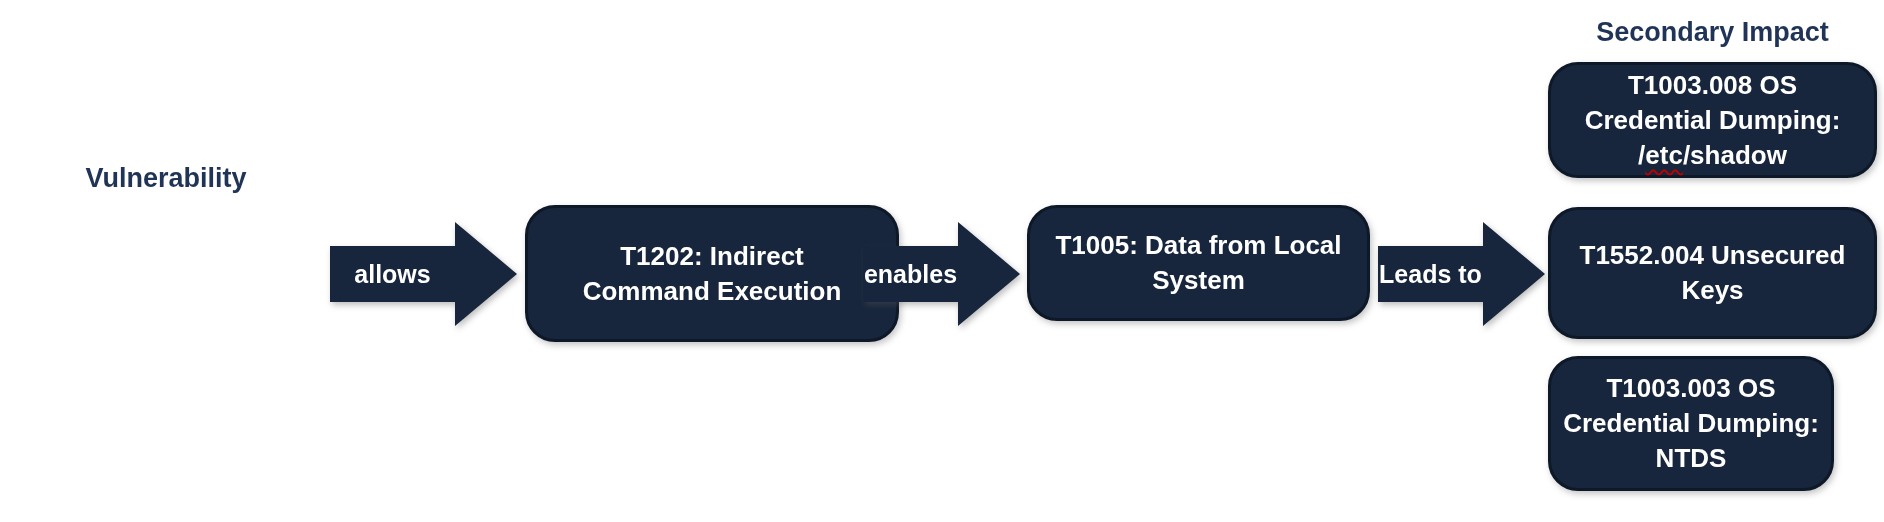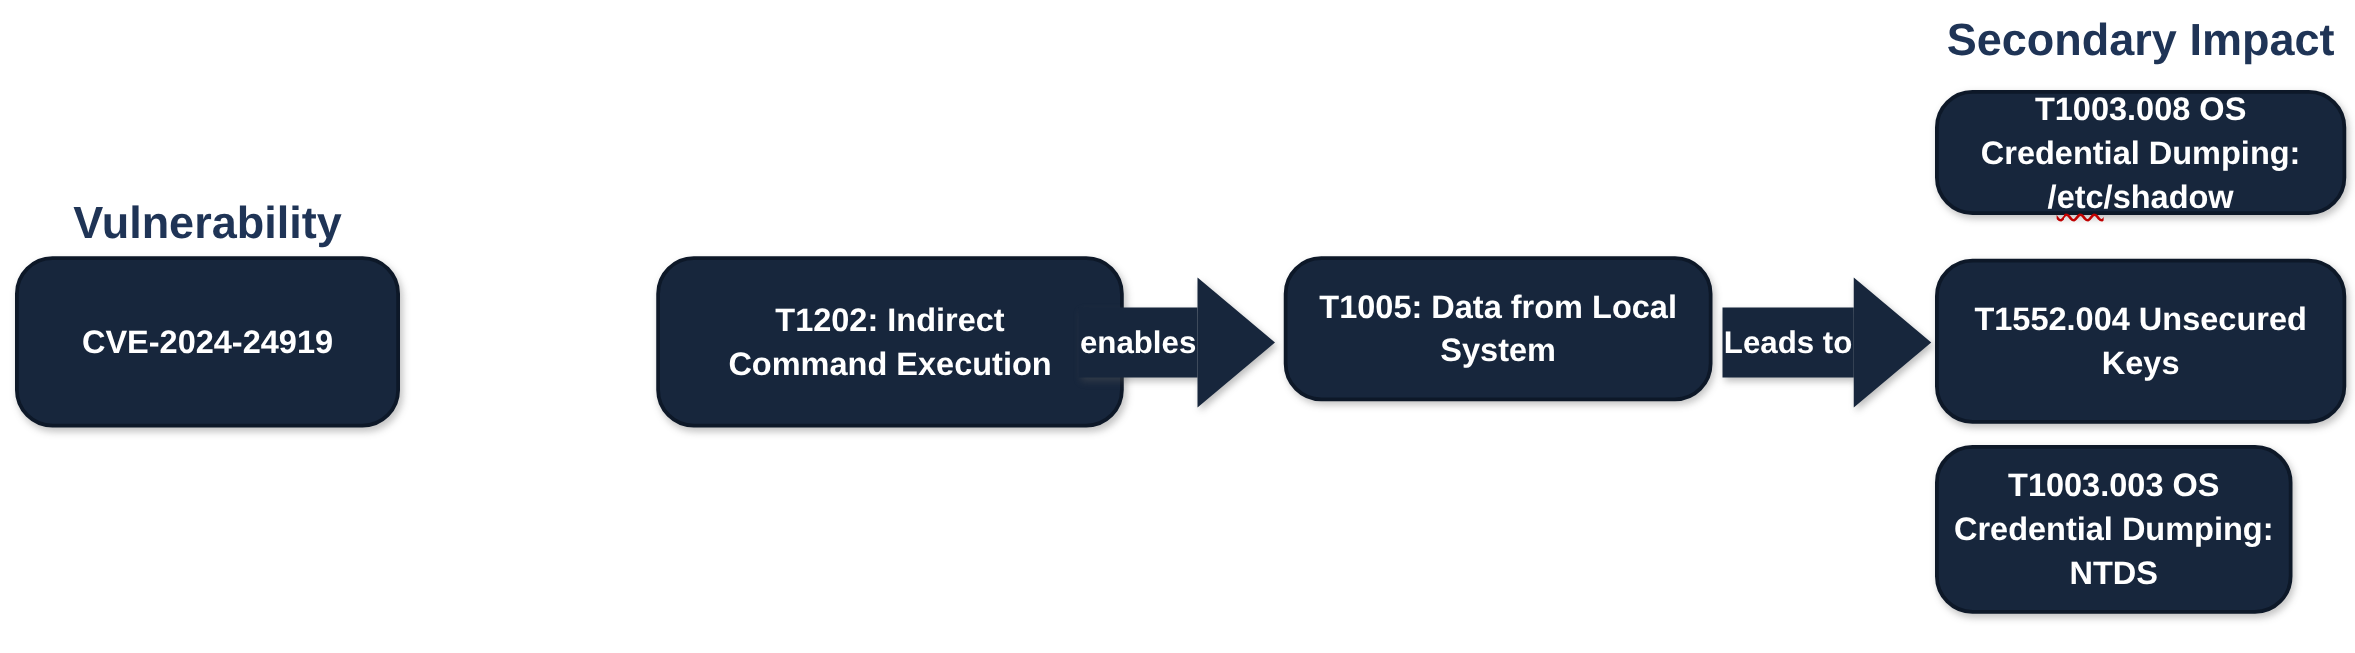--- a/index.html
+++ b/index.html
@@ -20,21 +20,21 @@
     width: 1884px;
     height: 522px;
     background: var(--canvas-bg);
     overflow: hidden;
   }
   .stage-heading {
     position: absolute;
     height: 40px;
     line-height: 40px;
     text-align: center;
-    font-size: 36px;
+    font-size: 27px;
     font-weight: 700;
     color: var(--heading-text);
     white-space: nowrap;
   }
   .node {
     position: absolute;
     background: var(--box-fill);
     border: 3px solid var(--box-border);
     border-radius: 30px;
     box-shadow: 2px 3px 6px rgba(90, 90, 90, 0.35);
@@ -89,24 +89,27 @@
     border-bottom: 52px solid transparent;
     border-left: 62px solid var(--box-fill);
   }
 </style>
 </head>
 <body>
 
 <div class="canvas">
 
   <div class="stage-heading" style="left:12px; top:158px; width:308px">Vulnerability</div>
-  <div class="node" style="left:12px; top:205px; width:308px; height:137px">
-    <div class="node-line">CVE-2024-24919</div>
+
+  <div class="arrow" style="left:330px; top:222px; width:187px">
+    <div class="arrow-body">
+      <span class="arrow-label">allows</span>
+    </div>
+    <div class="arrow-head"></div>
   </div>
-
 
   <div class="node" style="left:525px; top:205px; width:374px; height:137px">
     <div class="node-line">T1202: Indirect</div>
     <div class="node-line">Command Execution</div>
   </div>
 
   <div class="arrow" style="left:863px; top:222px; width:157px">
     <div class="arrow-body">
       <span class="arrow-label">enables</span>
     </div>
@@ -120,21 +123,21 @@
 
   <div class="arrow" style="left:1378px; top:222px; width:167px">
     <div class="arrow-body">
       <span class="arrow-label">Leads to</span>
     </div>
     <div class="arrow-head"></div>
   </div>
 
   <div class="stage-heading" style="left:1548px; top:12px; width:329px">Secondary Impact</div>
 
-  <div class="node" style="left:1548px; top:72px; width:329px; height:100px">
+  <div class="node" style="left:1548px; top:62px; width:329px; height:116px">
     <div class="node-line">T1003.008 OS</div>
     <div class="node-line">Credential Dumping:</div>
     <div class="node-line"><span>/</span><span class="misspelled">etc</span><span>/shadow</span></div>
   </div>
 
   <div class="node" style="left:1548px; top:207px; width:329px; height:132px">
     <div class="node-line">T1552.004 Unsecured</div>
     <div class="node-line">Keys</div>
   </div>
 

